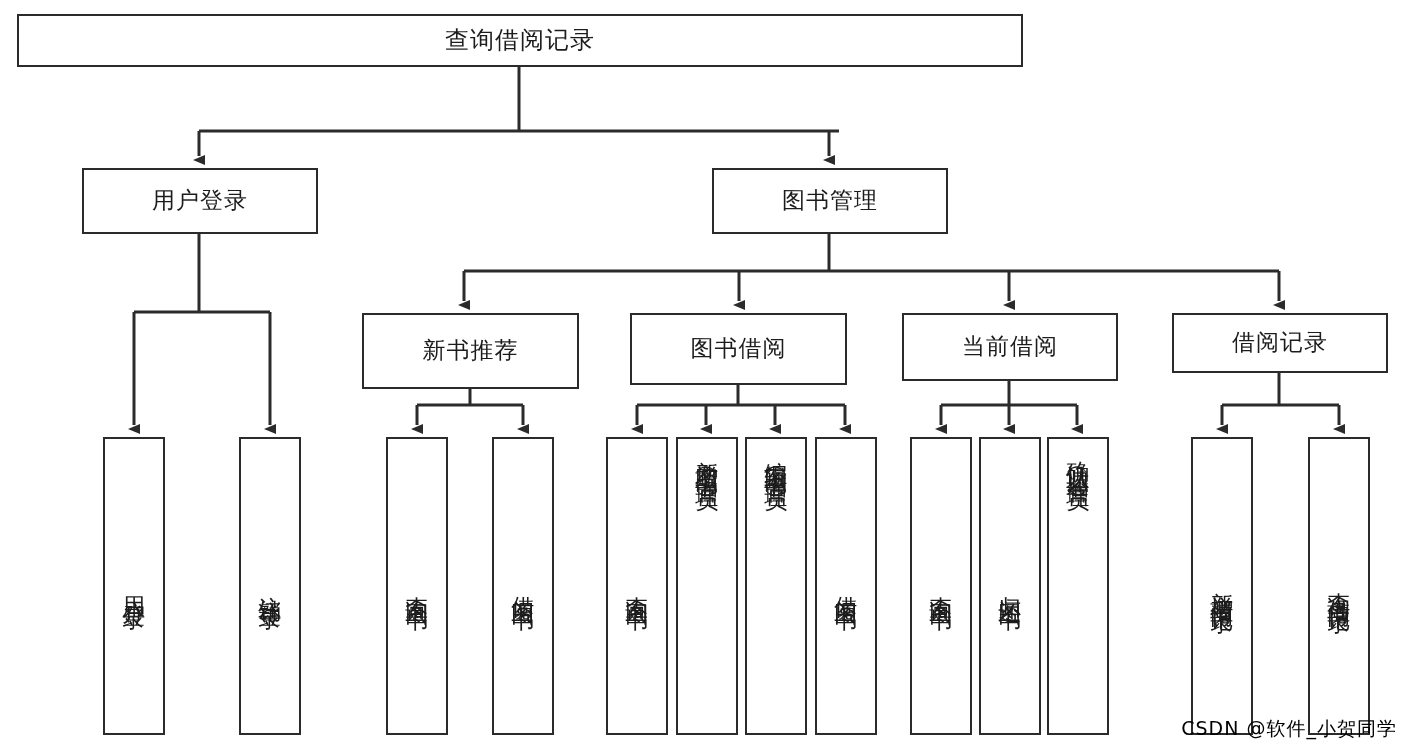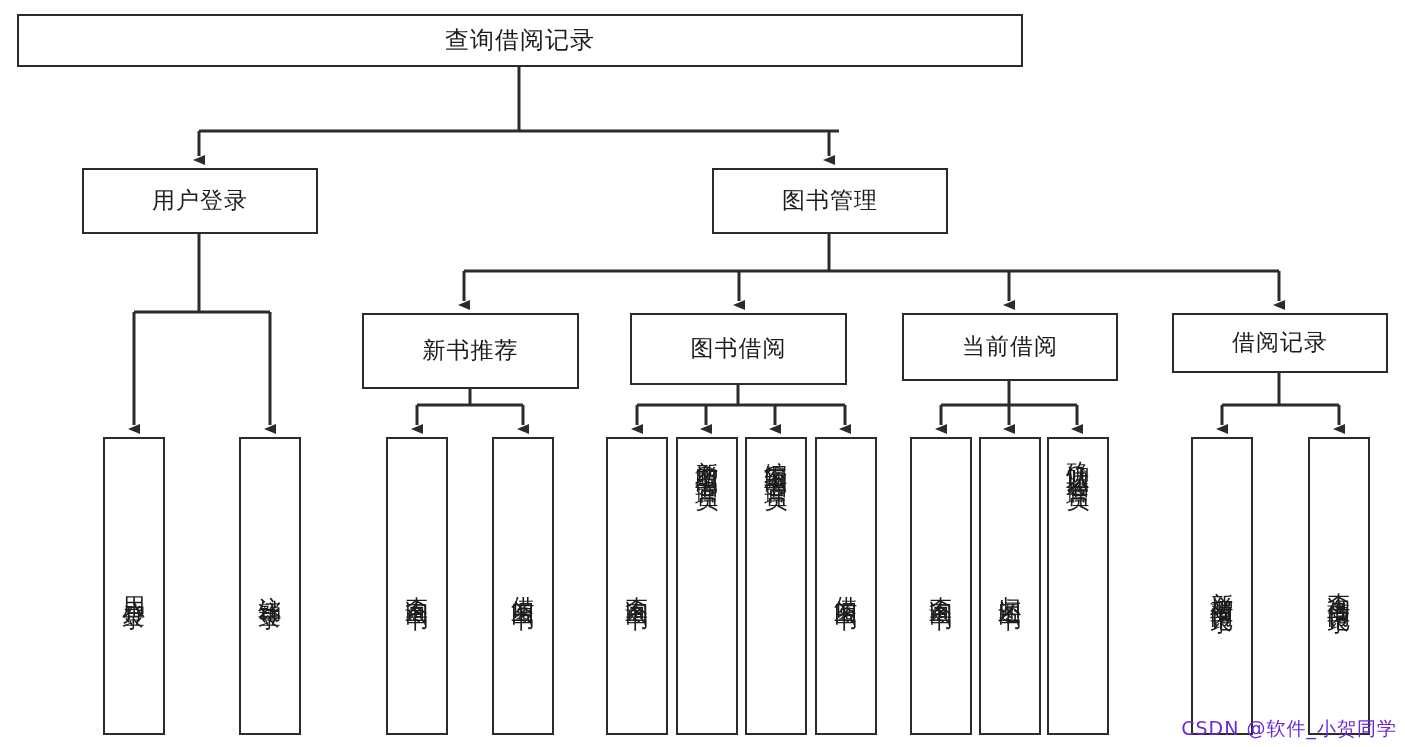--- a/index.html
+++ b/index.html
@@ -50,21 +50,21 @@
     align-items:center;
     justify-content:center;
     overflow:hidden;
   }
   .leafwrap.top{align-items:flex-start;padding-top:4px;}
   .watermark{
     position:absolute;
     right:8px;
     bottom:5px;
     font-size:19px;
-    color:#6d28d9;
+    color:#000000;
     letter-spacing:1px;
     white-space:nowrap;
     font-family:"DejaVu Sans","Liberation Sans",sans-serif;
   }
 </style>
 </head>
 <body>
 
 <div id="canvas">
 

